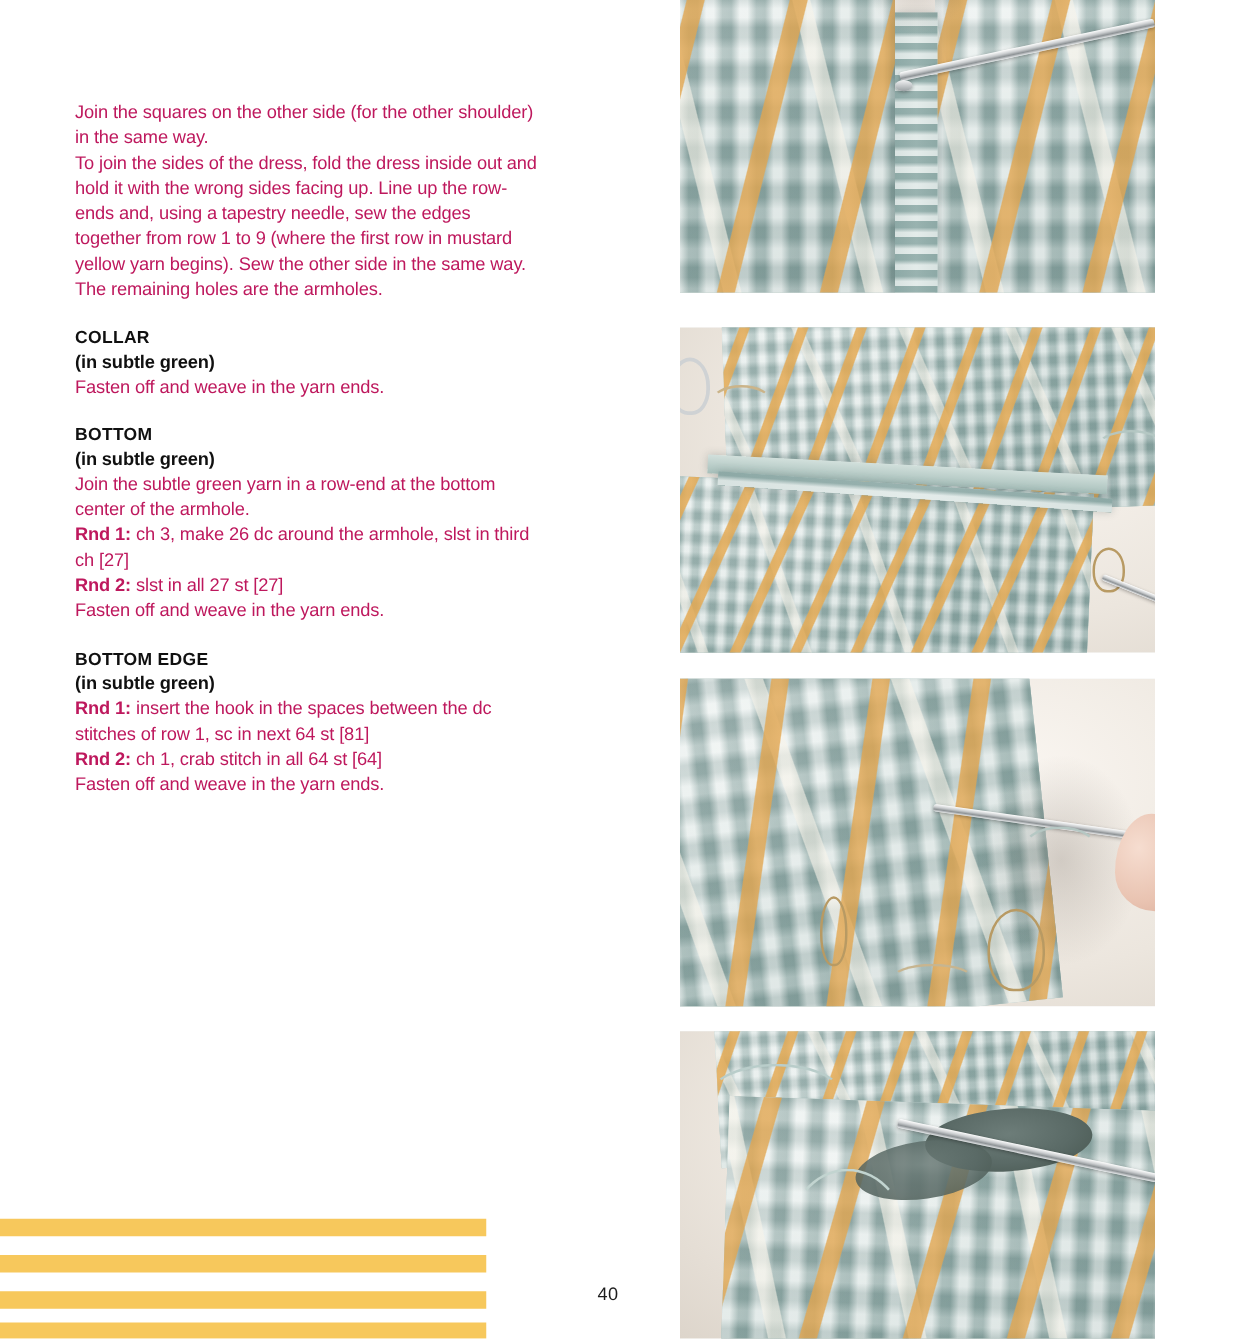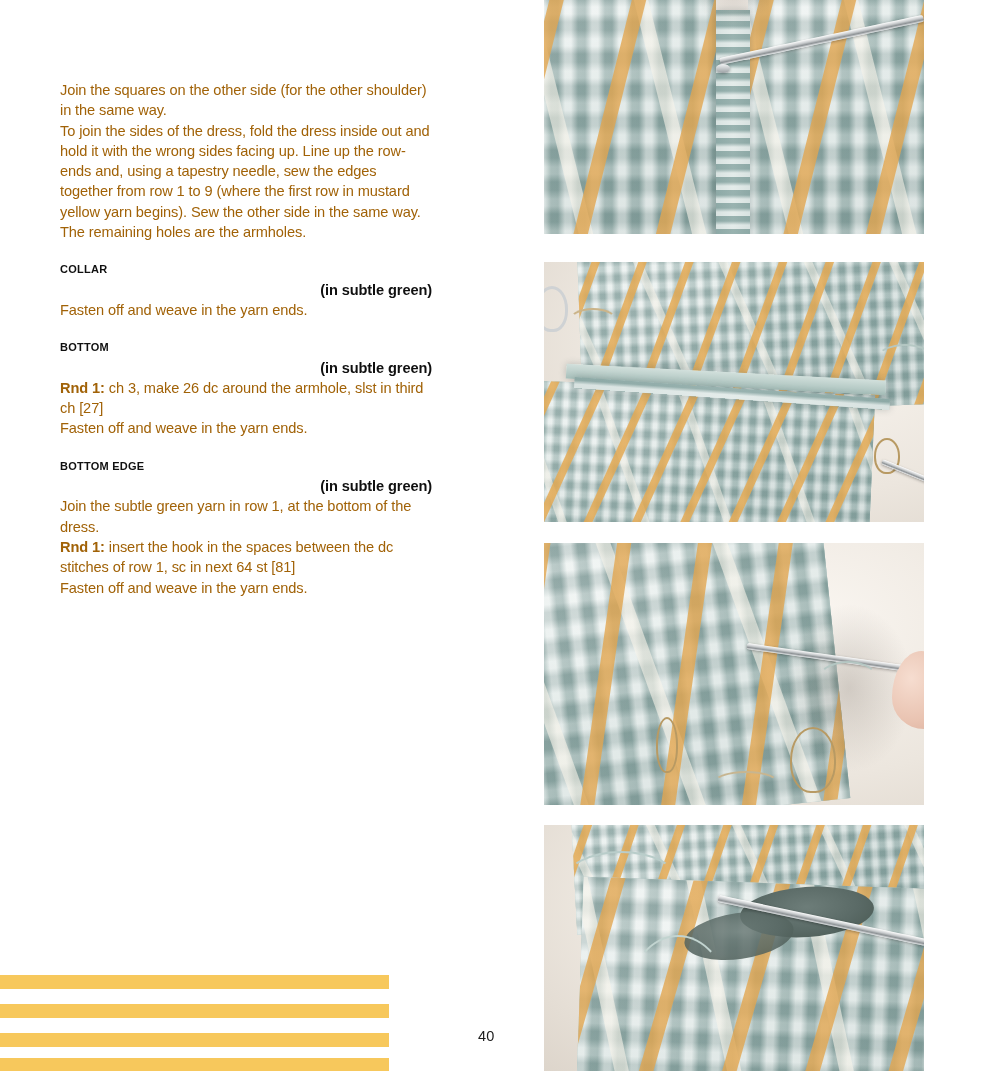--- a/index.html
+++ b/index.html
@@ -22,41 +22,40 @@
   
   .text-column {
     position: absolute;
     left: 60px;
     top: 80px;
     width: 372px;
   }
   .para {
     font-size: 14.6px;
     line-height: 20.3px;
-    color: #a16207;
+    color: #be185d;
     letter-spacing: -0.1px;
     margin: 0 0 17px 0;
   }
   .para.tight { margin-bottom: 0; }
   .section-title {
-    font-size: 11px;
+    font-size: 14px;
     line-height: 20.3px;
     font-weight: bold;
     color: #101010;
     letter-spacing: 0.25px;
     margin: 0;
   }
   .section-sub {
     font-size: 14.6px;
     line-height: 20.3px;
     font-weight: bold;
     color: #101010;
     letter-spacing: -0.1px;
     margin: 0;
-    text-align: right;
   }
   .lead { font-weight: bold; }
   .block { margin-bottom: 17px; }
   .block:last-child { margin-bottom: 0; }
 
   
   .page-number {
     position: absolute;
     left: 478px;
     top: 1028px;
@@ -220,29 +219,31 @@
 
     <div class="block">
       <h2 class="section-title">COLLAR</h2>
       <p class="section-sub">(in subtle green)</p>
       <p class="para tight">Fasten off and weave in the yarn ends.</p>
     </div>
 
     <div class="block">
       <h2 class="section-title">BOTTOM</h2>
       <p class="section-sub">(in subtle green)</p>
+      <p class="para tight">Join the subtle green yarn in a row-end at the bottom center of the armhole.</p>
       <p class="para tight"><span class="lead">Rnd 1:</span><span> ch 3, make 26 dc around the armhole, slst in third ch [27]</span></p>
+      <p class="para tight"><span class="lead">Rnd 2:</span><span> slst in all 27 st [27]</span></p>
       <p class="para tight">Fasten off and weave in the yarn ends.</p>
     </div>
 
     <div class="block">
       <h2 class="section-title">BOTTOM EDGE</h2>
       <p class="section-sub">(in subtle green)</p>
-      <p class="para tight">Join the subtle green yarn in row 1, at the bottom of the dress.</p>
       <p class="para tight"><span class="lead">Rnd 1:</span><span> insert the hook in the spaces between the dc stitches of row 1, sc in next 64 st [81]</span></p>
+      <p class="para tight"><span class="lead">Rnd 2:</span><span> ch 1, crab stitch in all 64 st [64]</span></p>
       <p class="para tight">Fasten off and weave in the yarn ends.</p>
     </div>
 
   </div>
 
   <div class="page-number">40</div>
 
   <div class="stripes">
     <div class="stripe s1"></div>
     <div class="stripe s2"></div>

